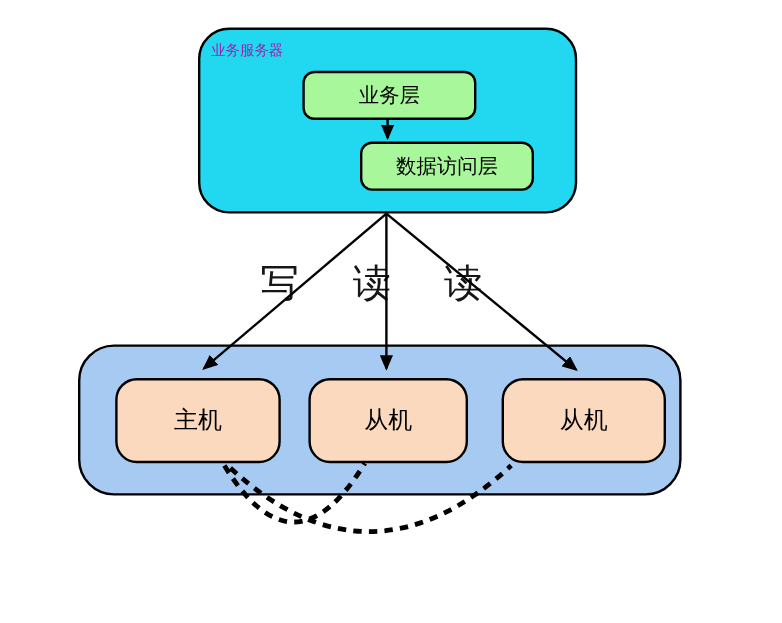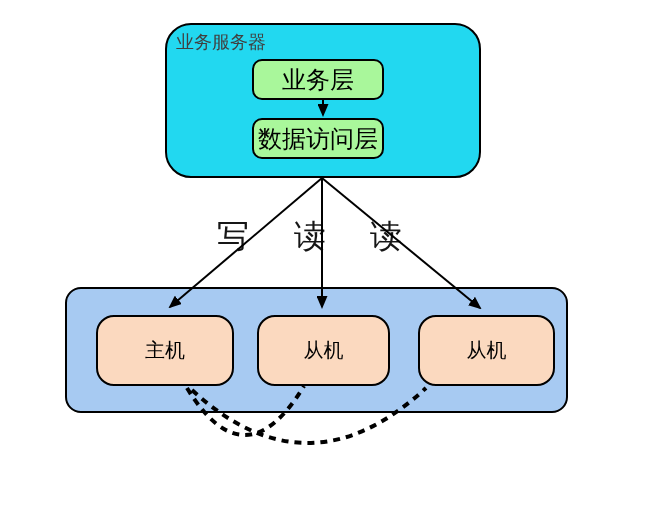--- a/index.html
+++ b/index.html
@@ -17,42 +17,42 @@
     position: absolute; left: 165px; top: 23px;
     width: 316px; height: 155px;
     background: var(--server_fill);
     border: 2.5px solid var(--stroke);
     border-radius: 26px;
     box-sizing: border-box;
     z-index: 1;
   }
   .server-title {
     position: absolute; left: 9px; top: 5px;
-    font-size: 18px; line-height: 24px; color: #404040;
+    font-size: 12px; line-height: 24px; color: #a21caf;
     white-space: nowrap;
   }
   .layer {
     position: absolute; left: 85px;
-    width: 132px; height: 41px;
+    width: 145px; height: 41px;
     background: var(--layer_fill);
     border: 2px solid var(--stroke);
     border-radius: 10px;
     box-sizing: border-box;
     display: flex; align-items: center; justify-content: center;
-    font-size: 24px;
+    font-size: 17px;
   }
   .layer1 { top: 34px; }
-  .layer2 { top: 93px; }
+  .layer2 { top: 93px; margin-left: 48px; }
   
   .cluster {
     position: absolute; left: 65px; top: 287px;
     width: 503px; height: 126px;
     background: var(--cluster_fill);
     border: 2px solid var(--stroke);
-    border-radius: 16px;
+    border-radius: 30px;
     box-sizing: border-box;
     z-index: 1;
   }
   .node {
     position: absolute; top: 26px; height: 71px;
     background: var(--node_fill);
     border: 2px solid var(--stroke);
     border-radius: 18px;
     box-sizing: border-box;
     display: flex; align-items: center; justify-content: center;

